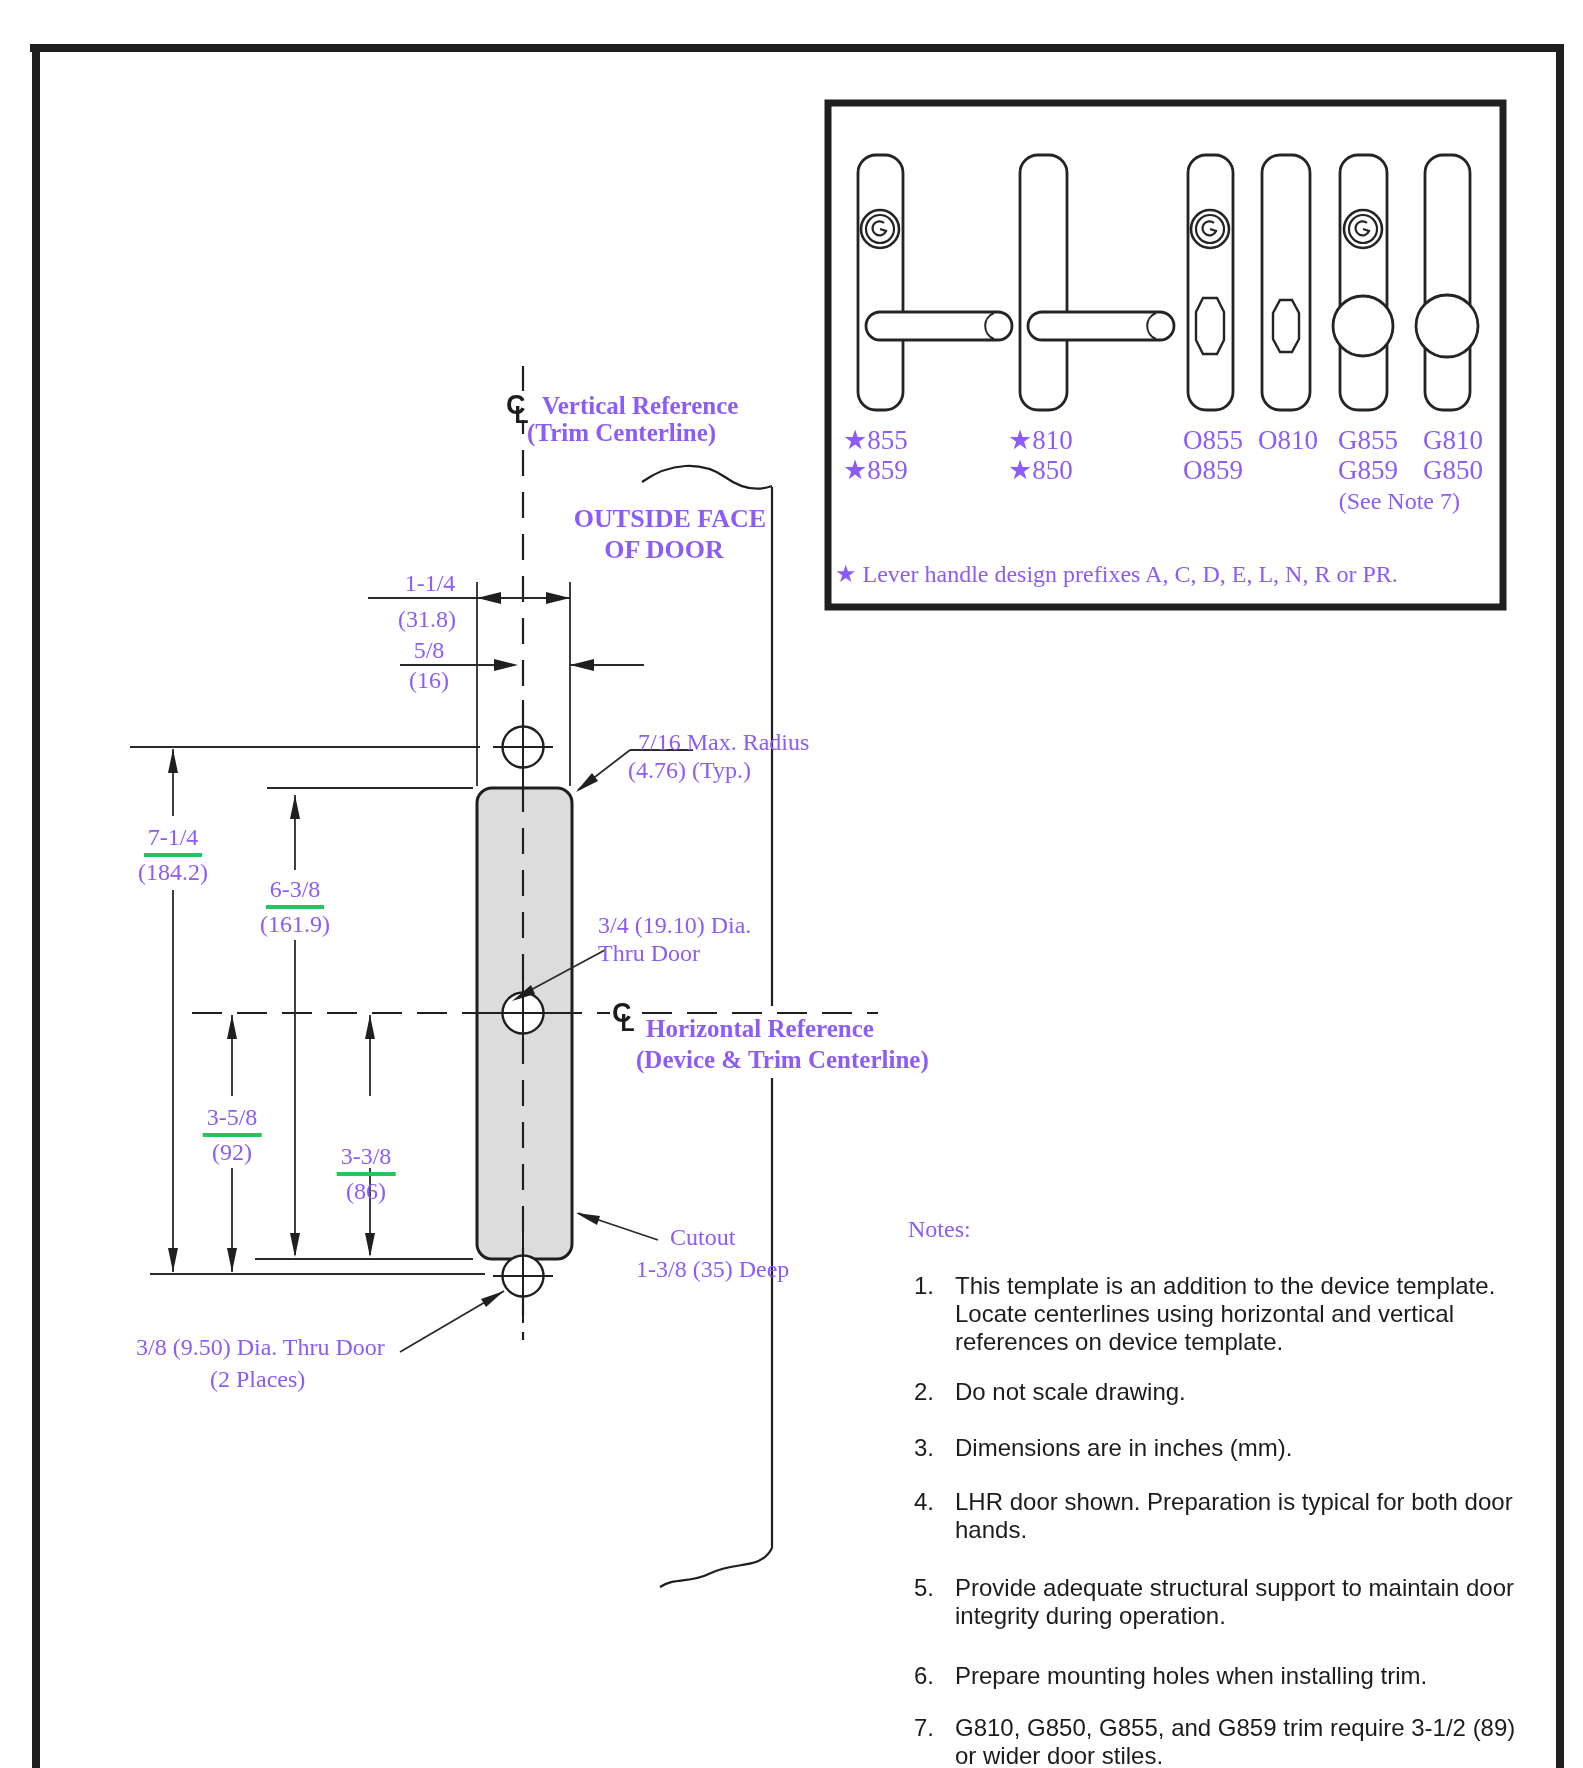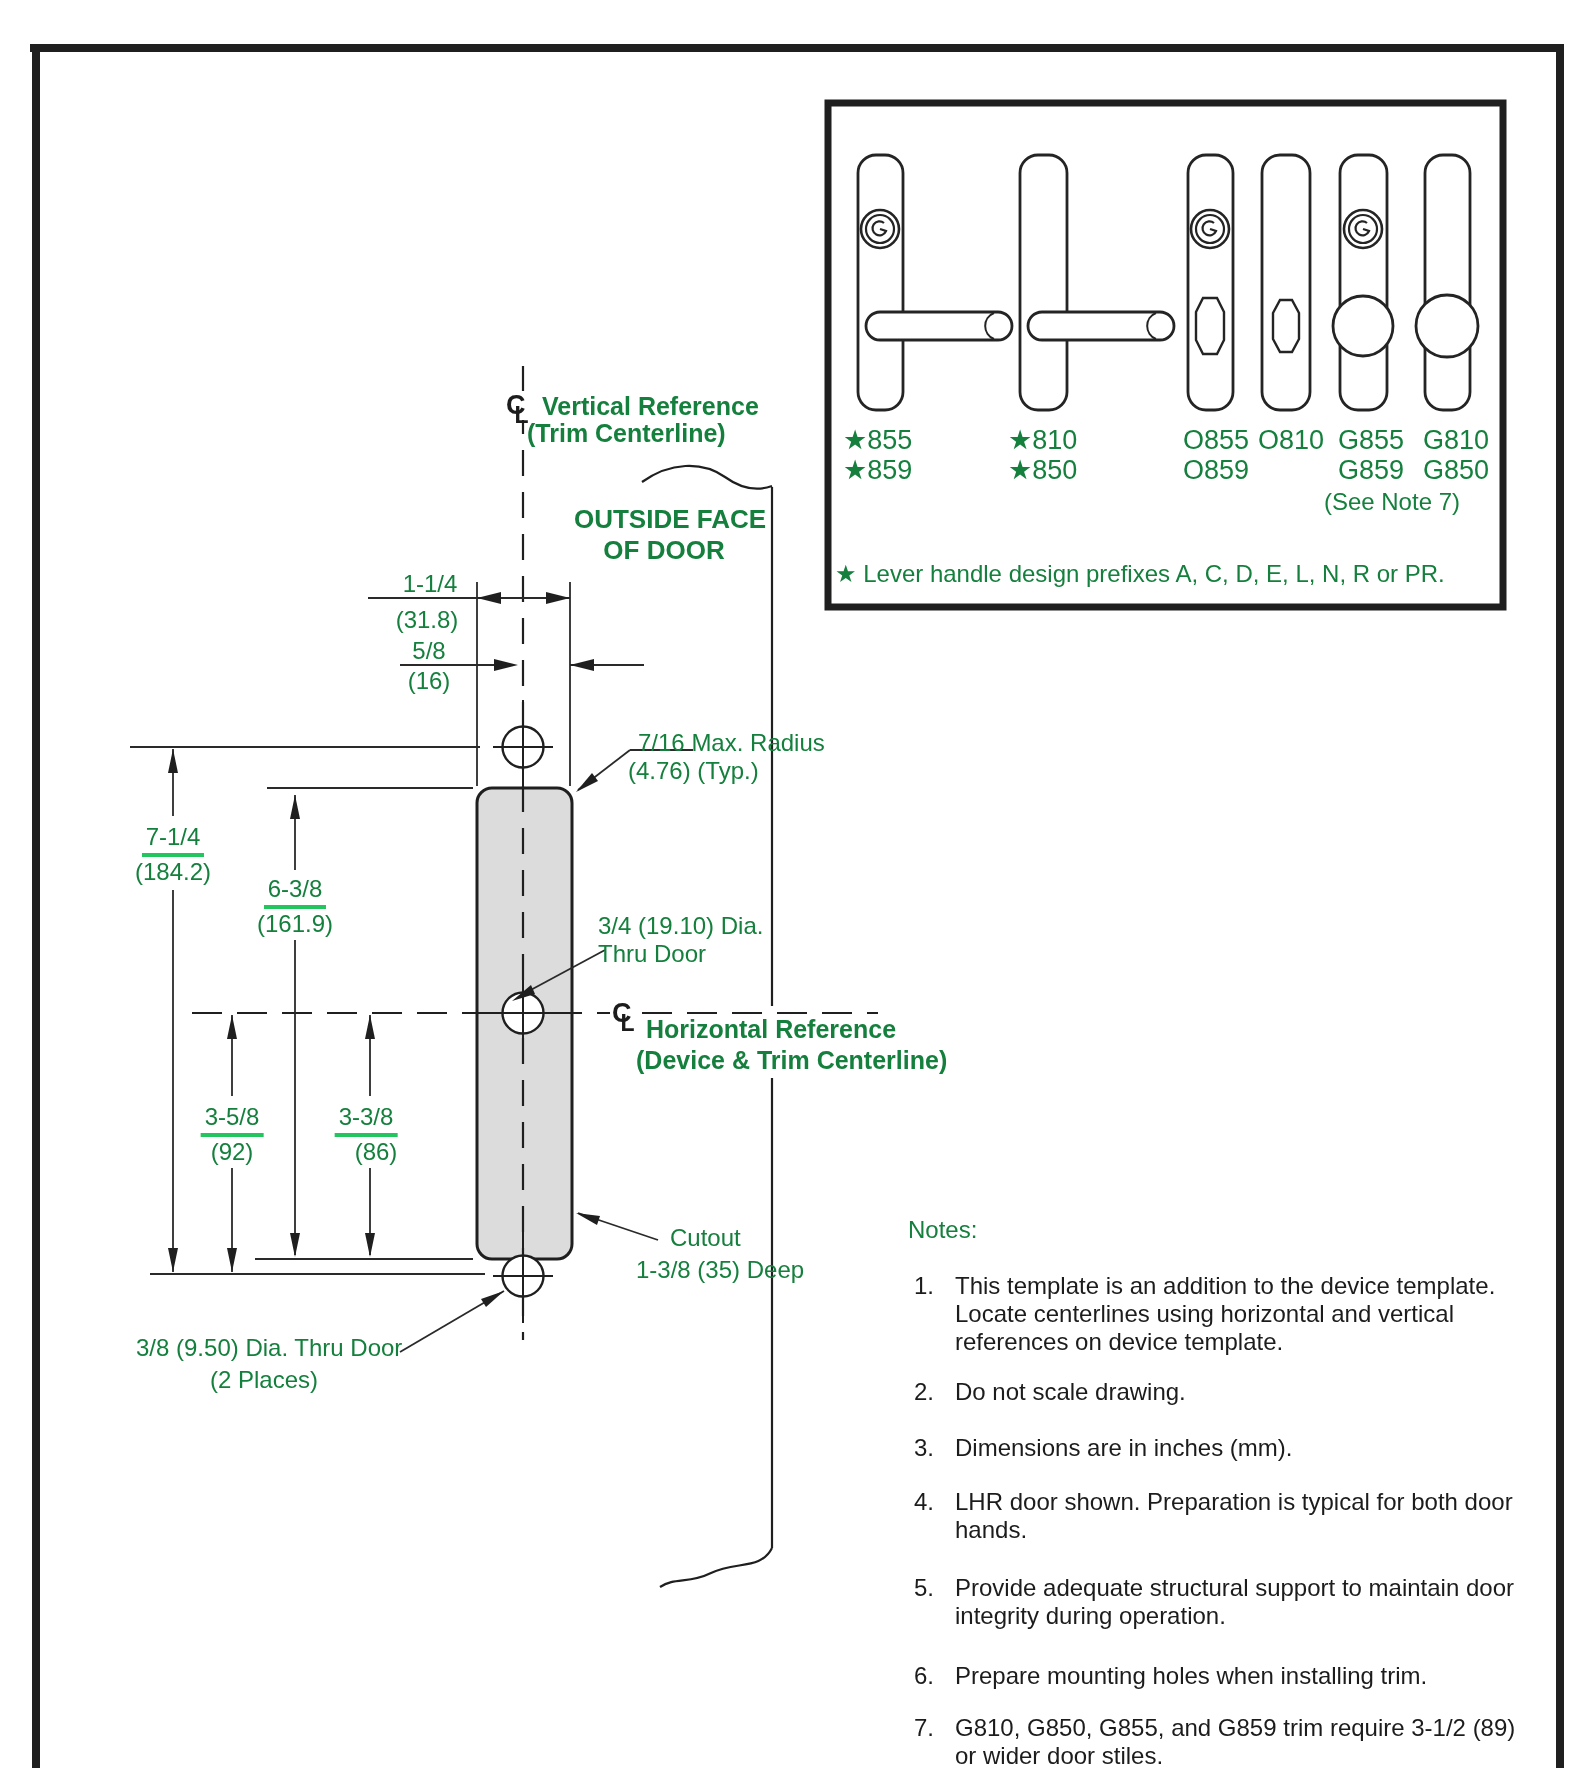--- a/index.html
+++ b/index.html
@@ -3,21 +3,21 @@
 <meta charset="utf-8">
 <style>
   * { margin:0; padding:0; box-sizing:border-box; }
   html,body { background:#ffffff; }
   body {
     width:1583px; height:1768px; position:relative; overflow:hidden;
     font-family:"Liberation Sans", sans-serif; color:#1c1c1c;
   }
   #stage { position:absolute; inset:0;margin-left:30px; }
   svg.drawing { position:absolute; left:0; top:0; }
-  .lbl { position:absolute; white-space:nowrap; color:#15803d; }
+  .lbl { position:absolute; white-space:nowrap; color:#8b5cf6;font-family:Liberation Serif, serif; }
   .f25b { font-size:25px; font-weight:bold; }
   .f26b { font-size:26px; font-weight:bold; }
   .f24 { font-size:24px; }
   .f26 { font-size:24px; }
   .ctr { transform:translateX(-50%); text-align:center; }
   .dimstack { font-size:24px; line-height:30px; text-align:center; transform:translateX(-50%); }
   .dimstack .u { display:inline-block; border-bottom:4px solid #22c55e; padding:0 4px 1px 4px; }
   .dimstack span { display:block; }
   .clsym { position:absolute; font-weight:bold; background:#fff; line-height:1; padding:1px 2px; }
   .cl-c { font-size:27px; display:inline-block; }
@@ -180,21 +180,21 @@
     <span>(184.2)</span>
   </div>
   <div class="lbl dimstack" style="left:265px; top:874px;">
     <span class="u">6-3/8</span>
     <span>(161.9)</span>
   </div>
   <div class="lbl dimstack" style="left:202px; top:1102px;">
     <span class="u">3-5/8</span>
     <span>(92)</span>
   </div>
-  <div class="lbl dimstack" style="left:336px; top:1102px;text-align:right;">
+  <div class="lbl dimstack" style="left:336px; top:1141px;">
     <span class="u">3-3/8</span>
     <span>(86)</span>
   </div>
 
   <div class="lbl f24" style="left:568px; top:912px;">3/4 (19.10) Dia.</div>
   <div class="lbl f24" style="left:568px; top:940px;">Thru Door</div>
 
   <div class="clsym" style="left:580px; top:999px;"><span class="cl-c">C</span><span class="cl-l">L</span></div>
   <div class="lbl f25b" style="left:616px; top:1015px;">Horizontal Reference</div>
   <div class="lbl f25b" style="left:606px; top:1046px;">(Device &amp; Trim Centerline)</div>

